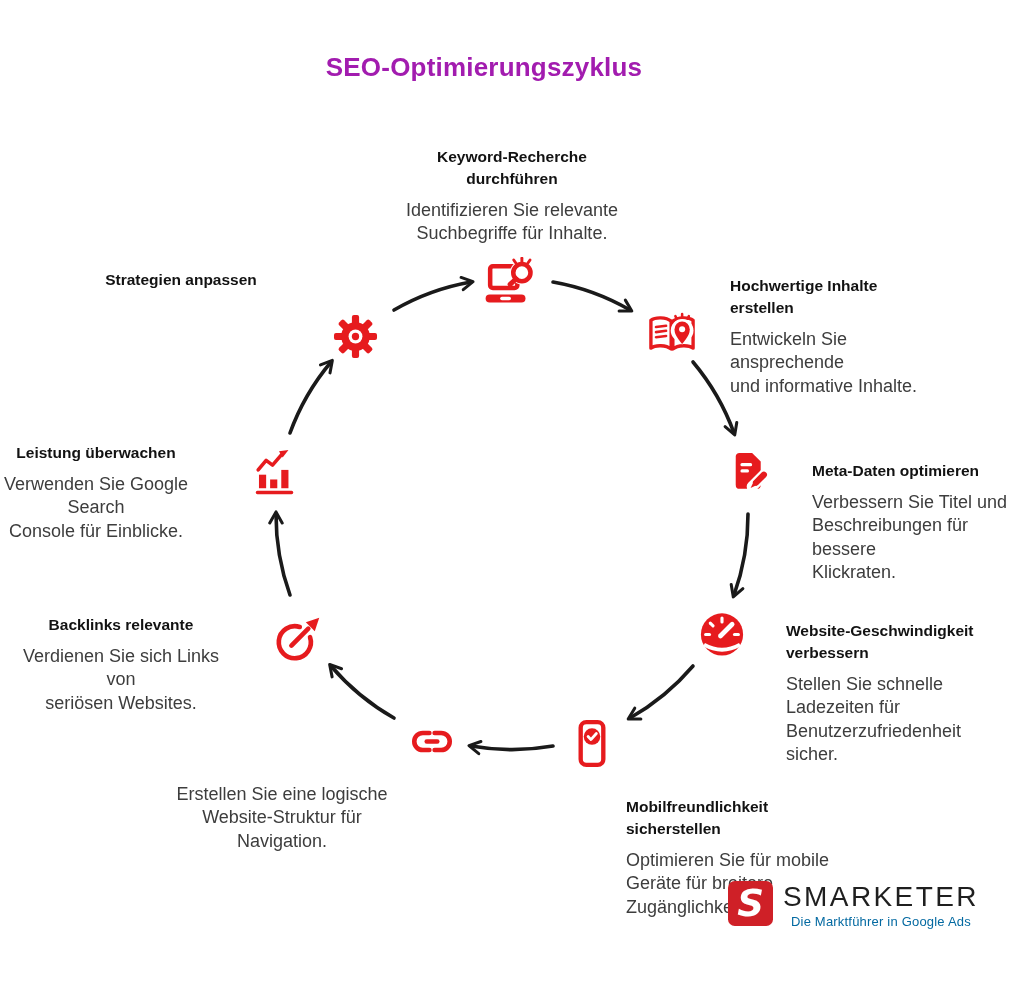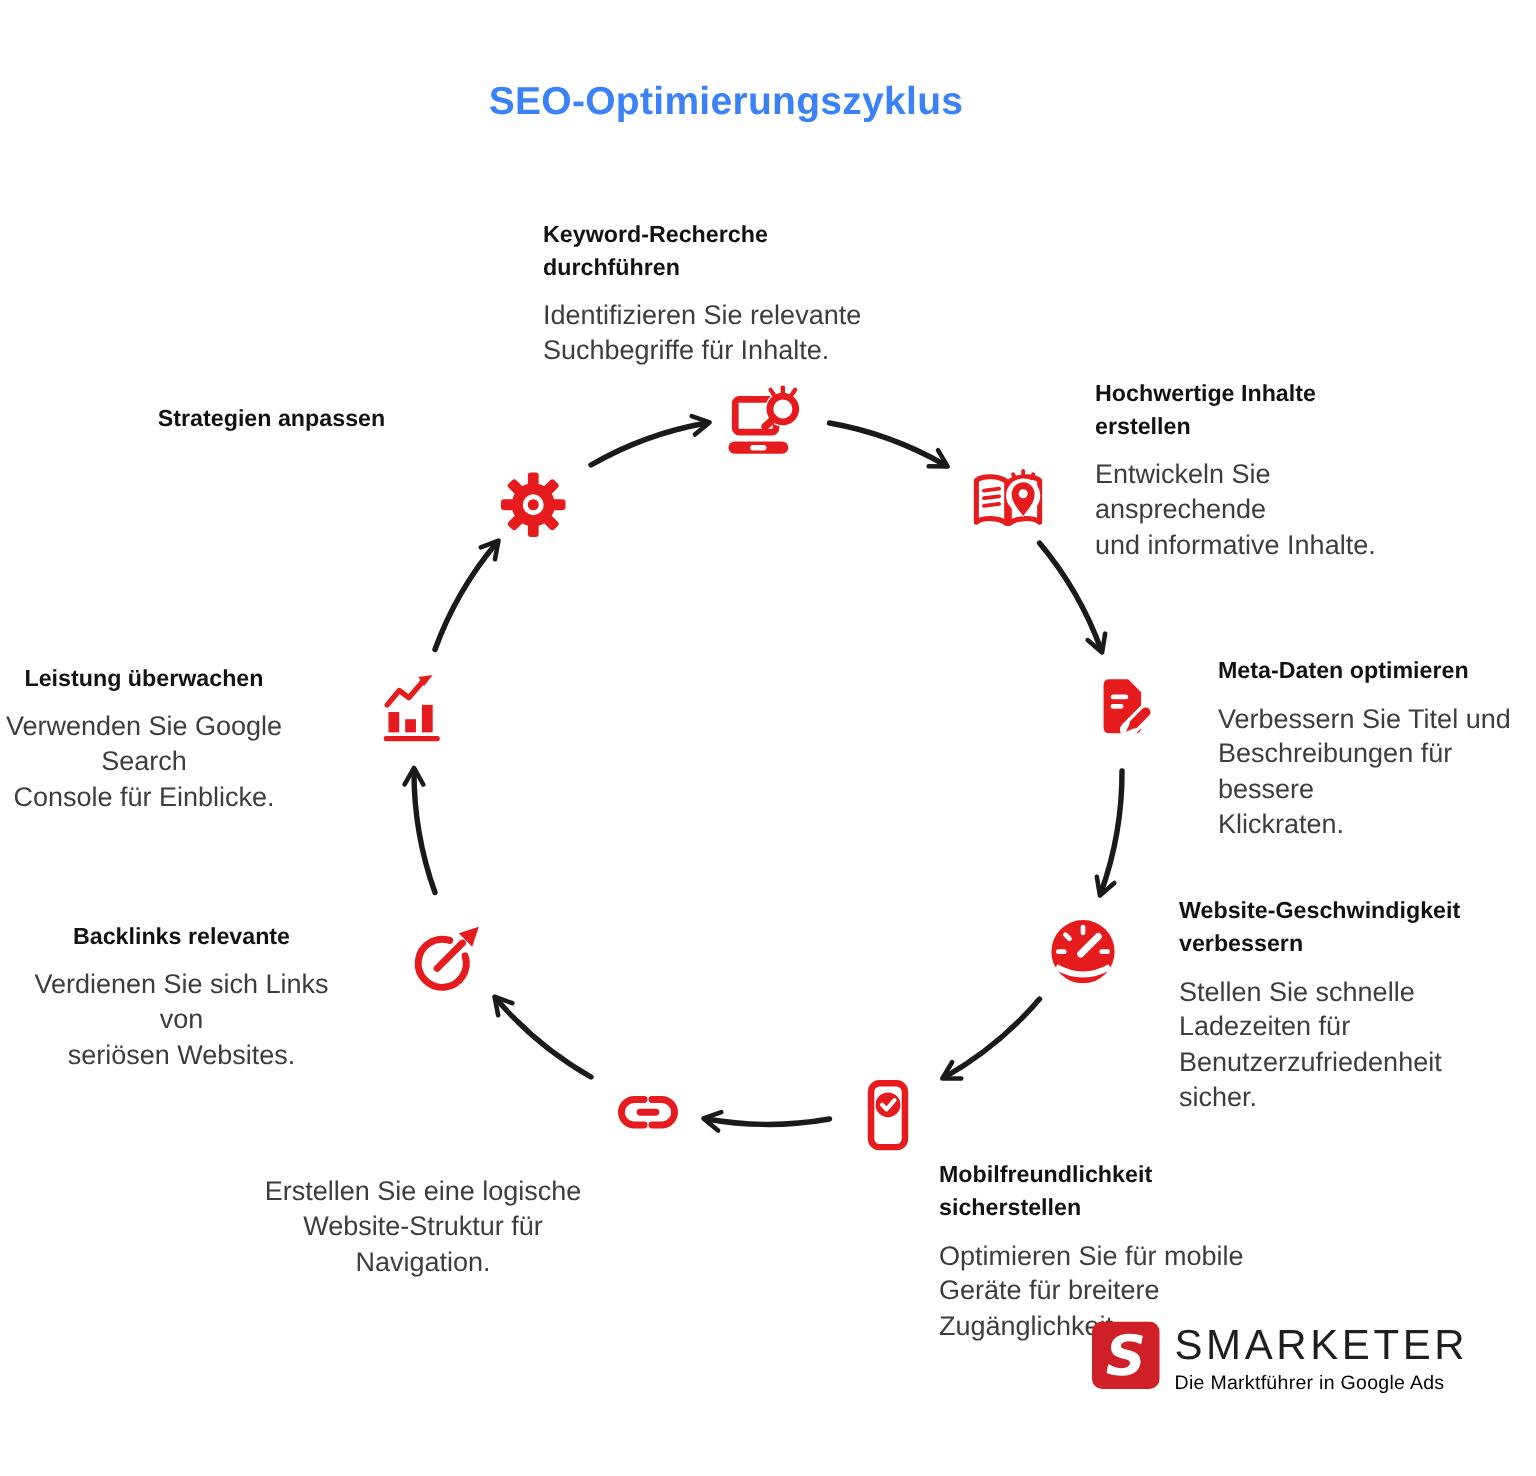--- a/index.html
+++ b/index.html
@@ -3,32 +3,32 @@
 <meta charset="utf-8">
 <style>
   html,body{margin:0;padding:0;}
   body{
     width:1024px;height:984px;background:#ffffff;position:relative;
     font-family:"Liberation Sans", sans-serif;color:#111;overflow:hidden;
   }
   .stage{position:absolute;inset:0;}
   .page-title{
     position:absolute;left:0;top:52px;width:968px;text-align:center;
-    font-size:26px;font-weight:700;letter-spacing:.2px;color:#3b82f6;
+    font-size:26px;font-weight:700;letter-spacing:.2px;color:#a21caf;
   }
   .arrows{position:absolute;left:0;top:0;width:1024px;height:984px;pointer-events:none;}
   .step{position:absolute;}
   .step-title{
     font-size:15.5px;font-weight:700;line-height:1.42;color:#121212;white-space:pre-line;
   }
   .step-desc{
     font-size:18px;line-height:1.3;color:#3d3d3d;margin-top:9px;white-space:pre-line;
   }
-  .align-c{}
-  .align-l{text-align:left;}
+  .align-c{text-align:center;}
+  .align-l{text-align:left;margin-top:23px;}
   .align-r{text-align:center;}
   #step-0{left:362px;top:146px;width:300px;}
   #step-1{left:730px;top:252px;width:230px;}
   #step-2{left:812px;top:437px;width:205px;}
   #step-3{left:786px;top:597px;width:232px;}
   #step-4{left:626px;top:773px;width:230px;}
   #step-5{right:627px;top:774px;width:230px;}
   #step-6{right:788px;top:614px;width:230px;}
   #step-7{right:813px;top:442px;width:230px;}
   #step-8{right:728px;top:269px;width:230px;}
@@ -41,21 +41,21 @@
   #icon-5{left:411px;top:728px;width:42px;height:27px;}
   #icon-6{left:272px;top:611px;width:54px;height:54px;}
   #icon-7{left:251px;top:446px;width:51px;height:51px;}
   #icon-8{left:330px;top:311px;width:51px;height:51px;}
   .logo{position:absolute;left:727px;top:881px;display:flex;align-items:flex-start;gap:9px;}
   .logo-text{display:flex;flex-direction:column;}
   .logo-name{
     font-size:28px;font-weight:400;color:#1f1f1f;letter-spacing:2.4px;line-height:1.0;margin-top:2px;
   }
   .logo-tagline{
-    font-size:13px;color:#000000;letter-spacing:.2px;margin-top:3px;
+    font-size:13px;color:#0369a1;letter-spacing:.2px;margin-top:3px;text-align:center;
   }
 </style>
 </head>
 <body>
 
 <div class="stage">
 
   <div class="page-title">SEO-Optimierungszyklus</div>
 
   <svg class="arrows" viewBox="0 0 1024 984">

